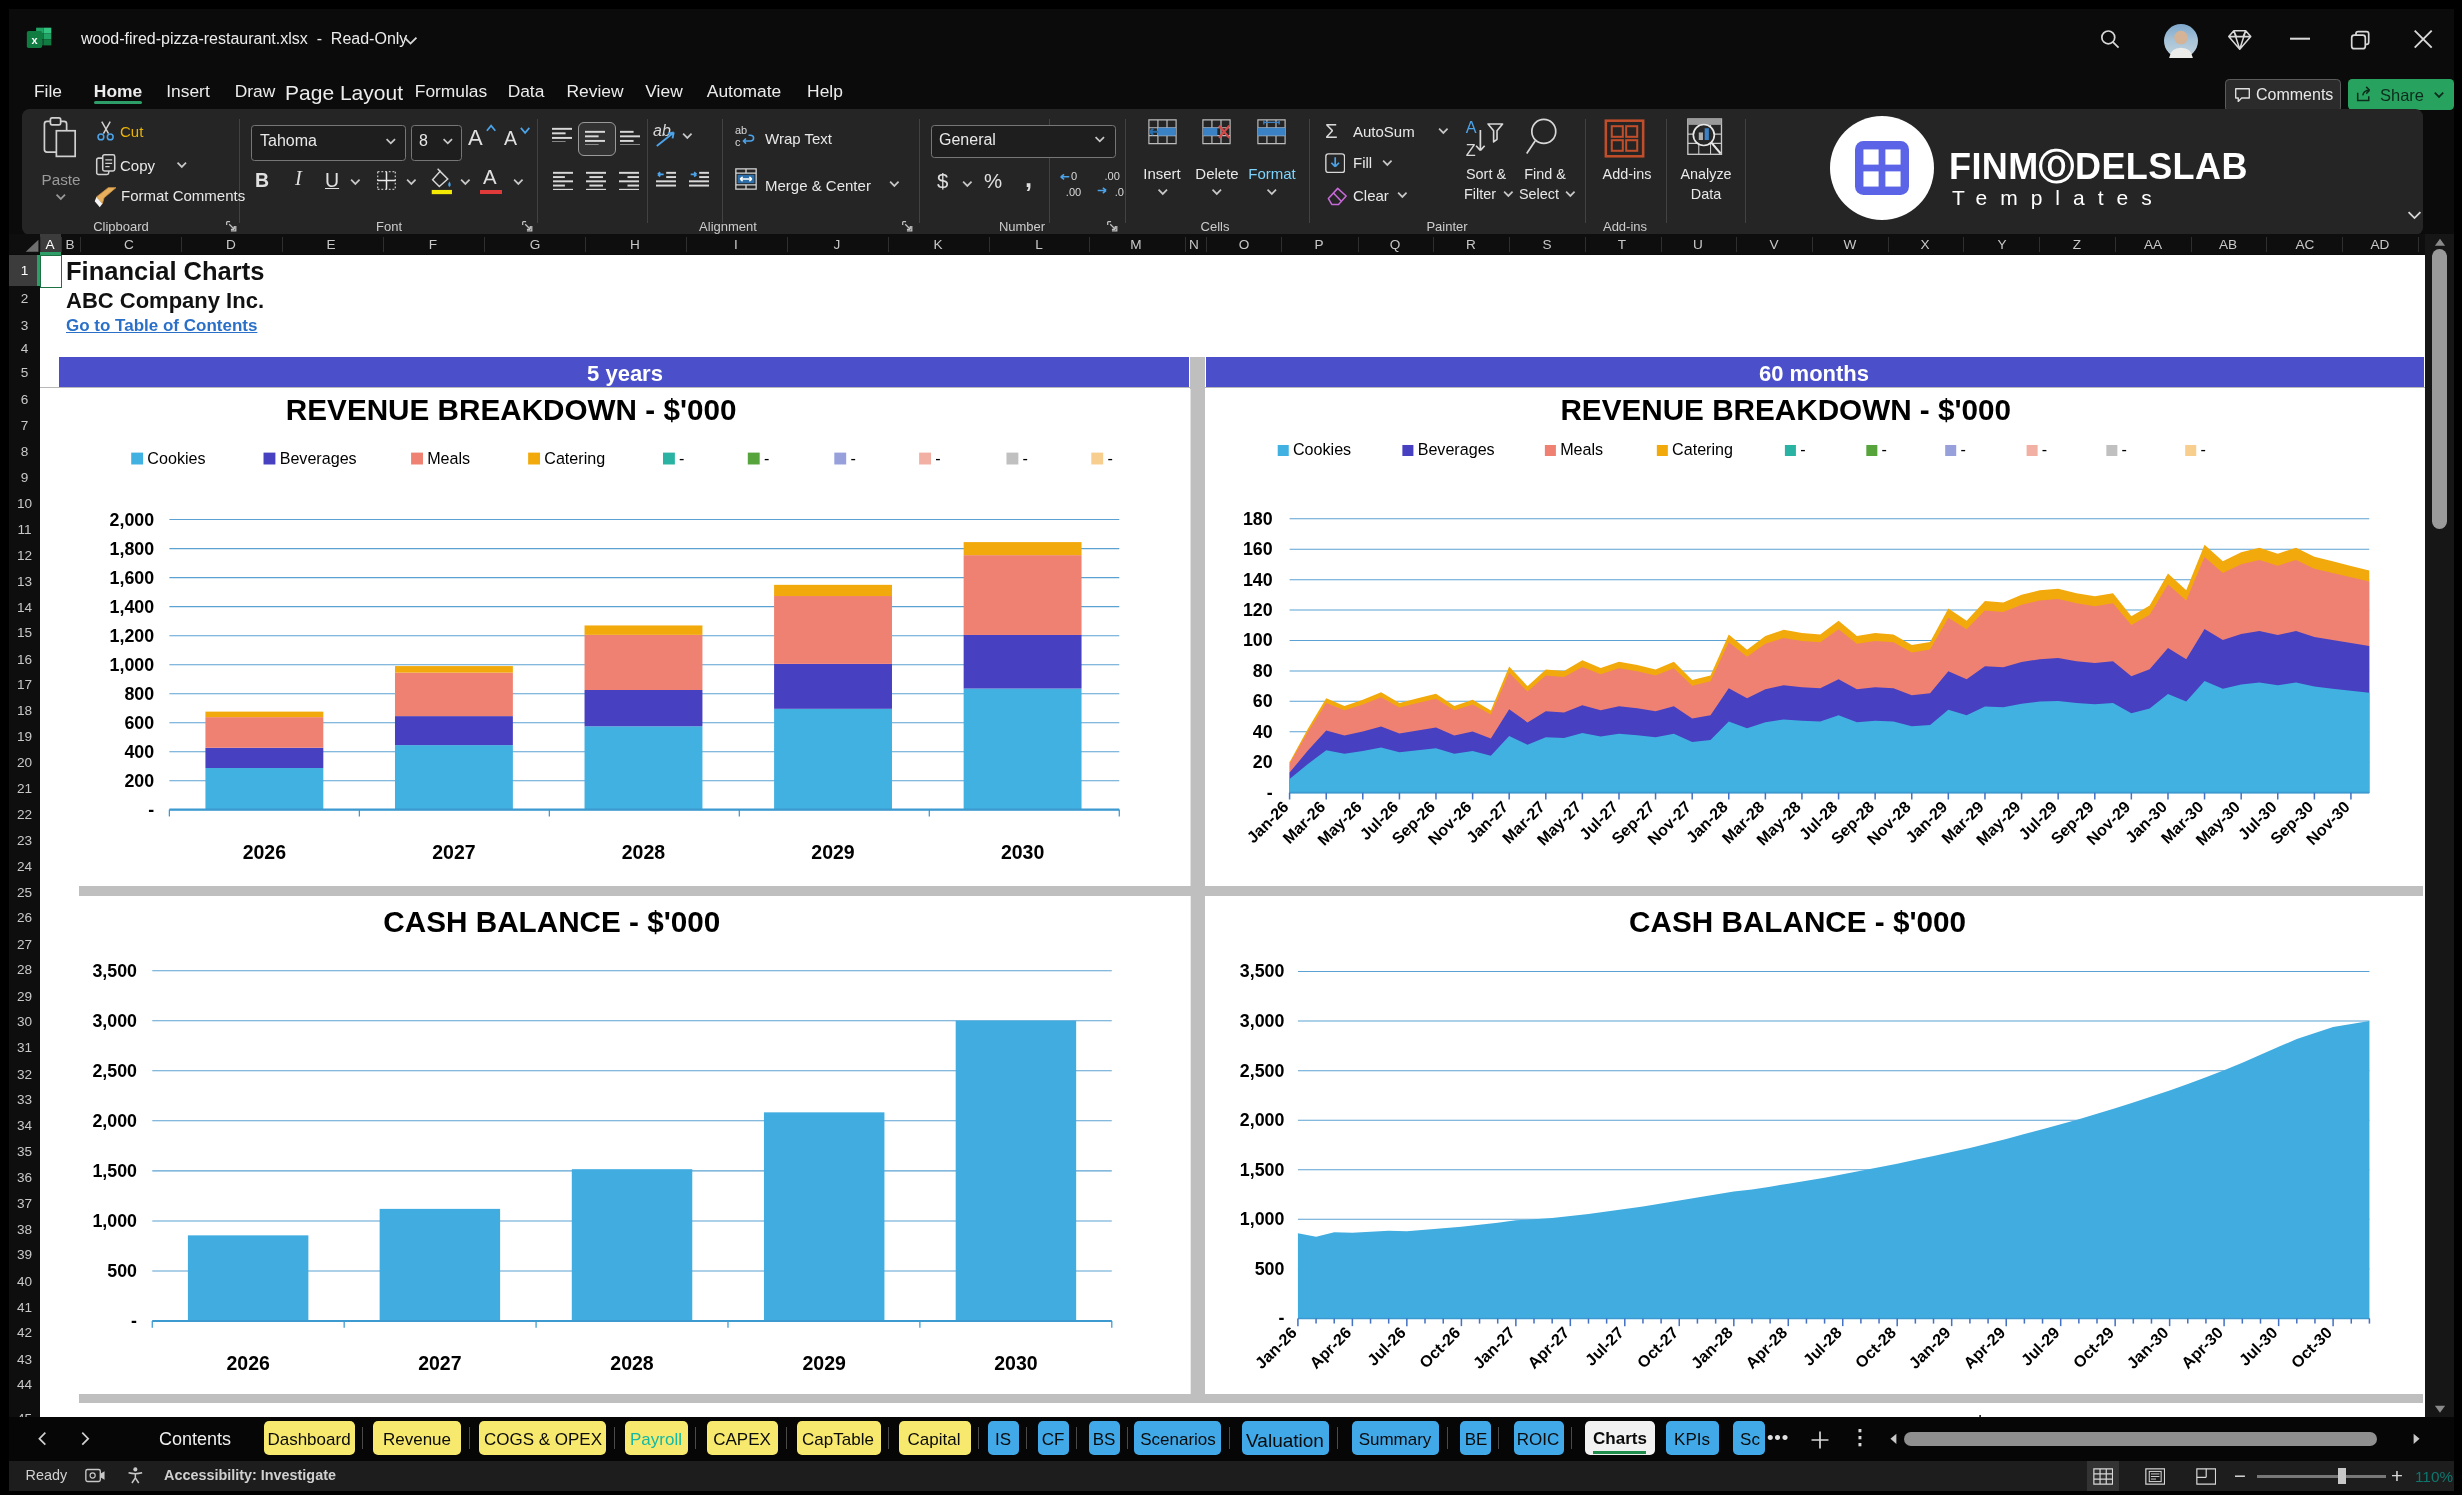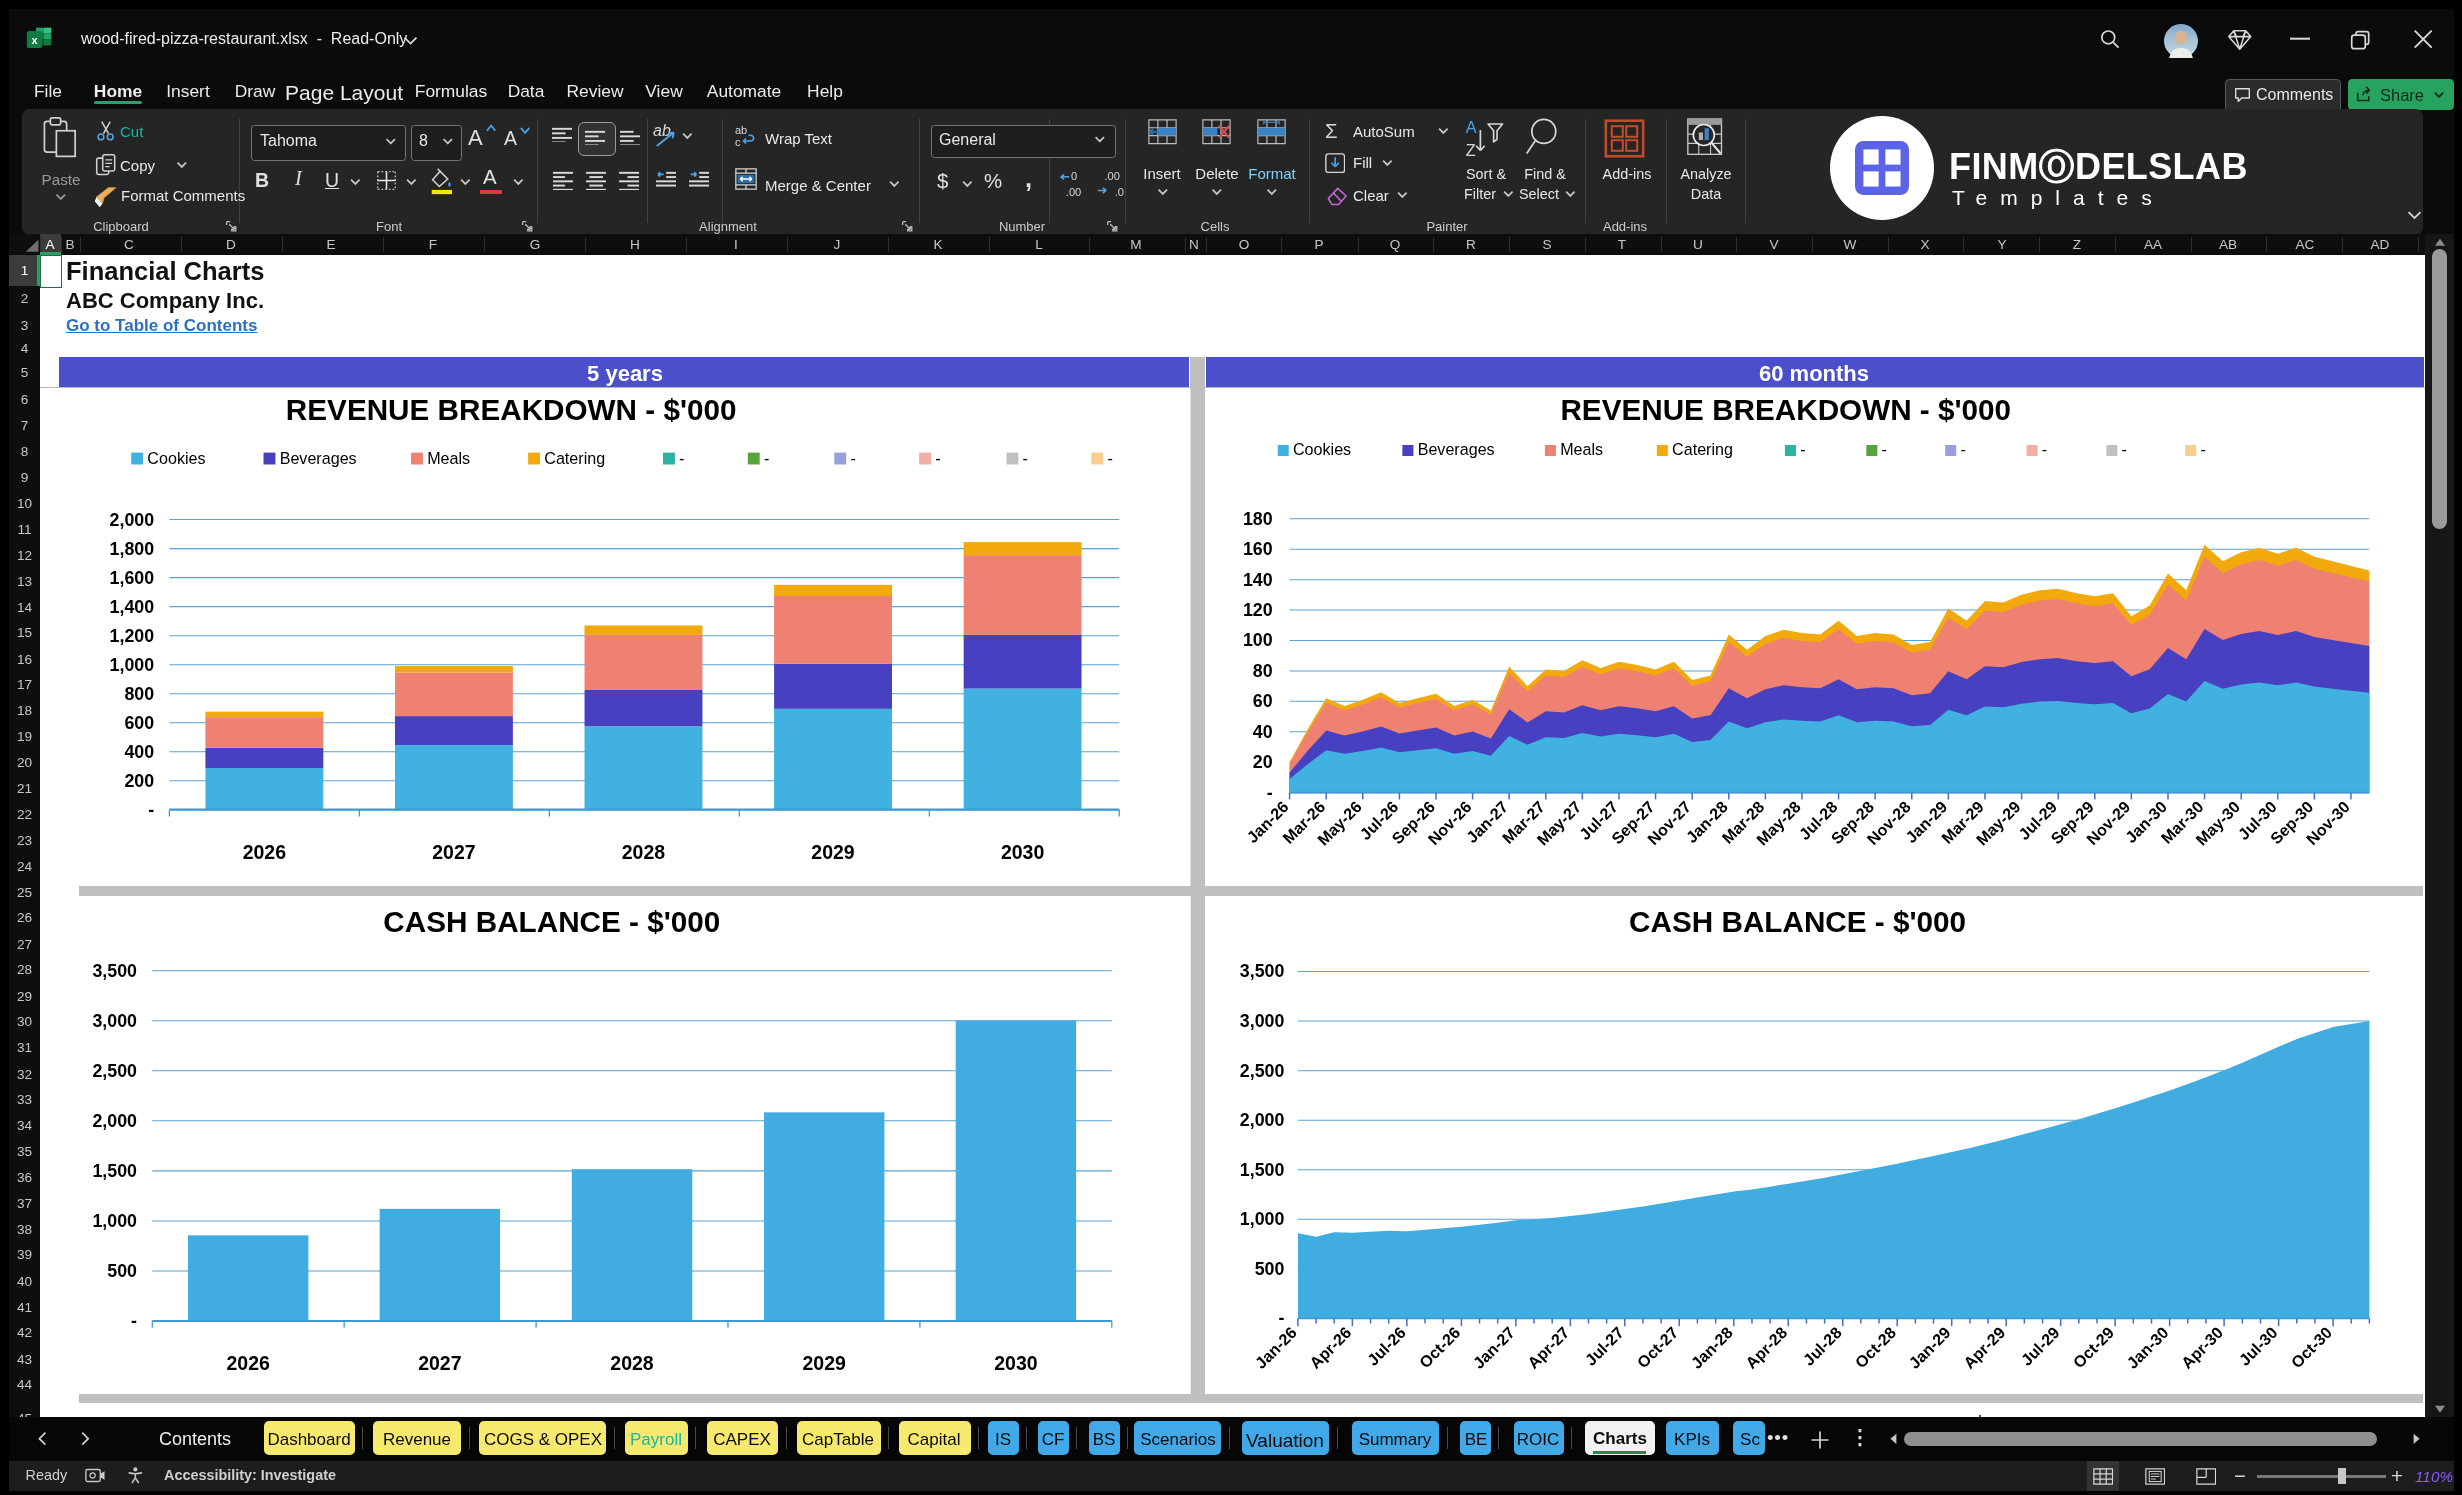--- a/index.html
+++ b/index.html
@@ -122,21 +122,21 @@
 </svg>
 <div class="tx" style="left:61px;top:171px;font-size:15.3px;color:#9a9a9a;transform:translateX(-50%);font-weight:normal;letter-spacing:0;">Paste</div>
 <svg class="a" style="left:54px;top:193px;" width="13.6" height="8.5" viewBox="0 0 16 10">
     <path d="M3 2 L8 7 L13 2" stroke="#9a9a9a" stroke-width="2" fill="none"></path>
   </svg>
 <svg class="a" style="left:95px;top:120px;" width="22" height="22" viewBox="0 0 26 26">
 <path d="M8 2 L16 16 M18 2 L10 16" stroke="#d0d0d0" stroke-width="1.8"></path>
 <circle cx="7" cy="20" r="3.4" stroke="#4da3e8" stroke-width="1.8" fill="none"></circle>
 <circle cx="18" cy="20" r="3.4" stroke="#4da3e8" stroke-width="1.8" fill="none"></circle>
 </svg>
-<div class="tx" style="left:120px;top:123px;font-size:15px;color:#14b8a6;font-weight:normal;letter-spacing:0;">Cut</div>
+<div class="tx" style="left:120px;top:123px;font-size:15px;color:#eab308;font-weight:normal;letter-spacing:0;">Cut</div>
 <svg class="a" style="left:95px;top:153px;" width="24" height="24" viewBox="0 0 28 28">
 <rect x="2" y="6" width="14" height="19" rx="2" stroke="#d0d0d0" stroke-width="1.8" fill="none"></rect>
 <rect x="9" y="2" width="14" height="19" rx="2" fill="#252525" stroke="#d0d0d0" stroke-width="1.8"></rect>
 <path d="M12 8 h8 M12 12 h8 M12 16 h5" stroke="#d0d0d0" stroke-width="1.4"></path>
 </svg>
 <div class="tx" style="left:120px;top:157px;font-size:15px;color:#e8e8e8;font-weight:normal;letter-spacing:0;">Copy</div>
 <svg class="a" style="left:175px;top:161px;" width="13.6" height="8.5" viewBox="0 0 16 10">
     <path d="M3 2 L8 7 L13 2" stroke="#c8c8c8" stroke-width="2" fill="none"></path>
   </svg>
 <svg class="a" style="left:93px;top:185px;" width="25.5" height="24" viewBox="0 0 30 28">
@@ -948,13 +948,13 @@
     <path d="M7 7 h10 M7 10 h10 M7 13 h6" stroke="#d8d8d8" stroke-width="1.1"></path>
   </svg>
 <svg class="a" style="left:2196px;top:1468px;" width="20.4" height="17" viewBox="0 0 24 20">
     <path d="M1 1 h22 v18 h-22 z" stroke="#d8d8d8" stroke-width="1.4" fill="none"></path>
     <path d="M12 1 v10 M1 11 h11" stroke="#d8d8d8" stroke-width="1.4"></path>
   </svg>
 <div class="tx" style="left:2234px;top:1465px;font-size:20.4px;color:#d8d8d8;">−</div>
 <div class="a" style="left:2257px;top:1475px;width:129px;height:2.5px;background:#787878;"></div>
 <div class="a" style="left:2338px;top:1468px;width:7.6px;height:16px;background:#c8c8c8;"></div>
 <div class="tx" style="left:2391px;top:1465px;font-size:20.4px;color:#d8d8d8;">+</div>
-<div class="tx" style="left:2453px;top:1468px;transform:translateX(-100%);font-size:15.3px;color:#8b5cf6;font-style:italic;">110%</div>
+<div class="tx" style="left:2453px;top:1468px;transform:translateX(-100%);font-size:15.3px;color:#0f766e;">110%</div>
 
 </body></html>

